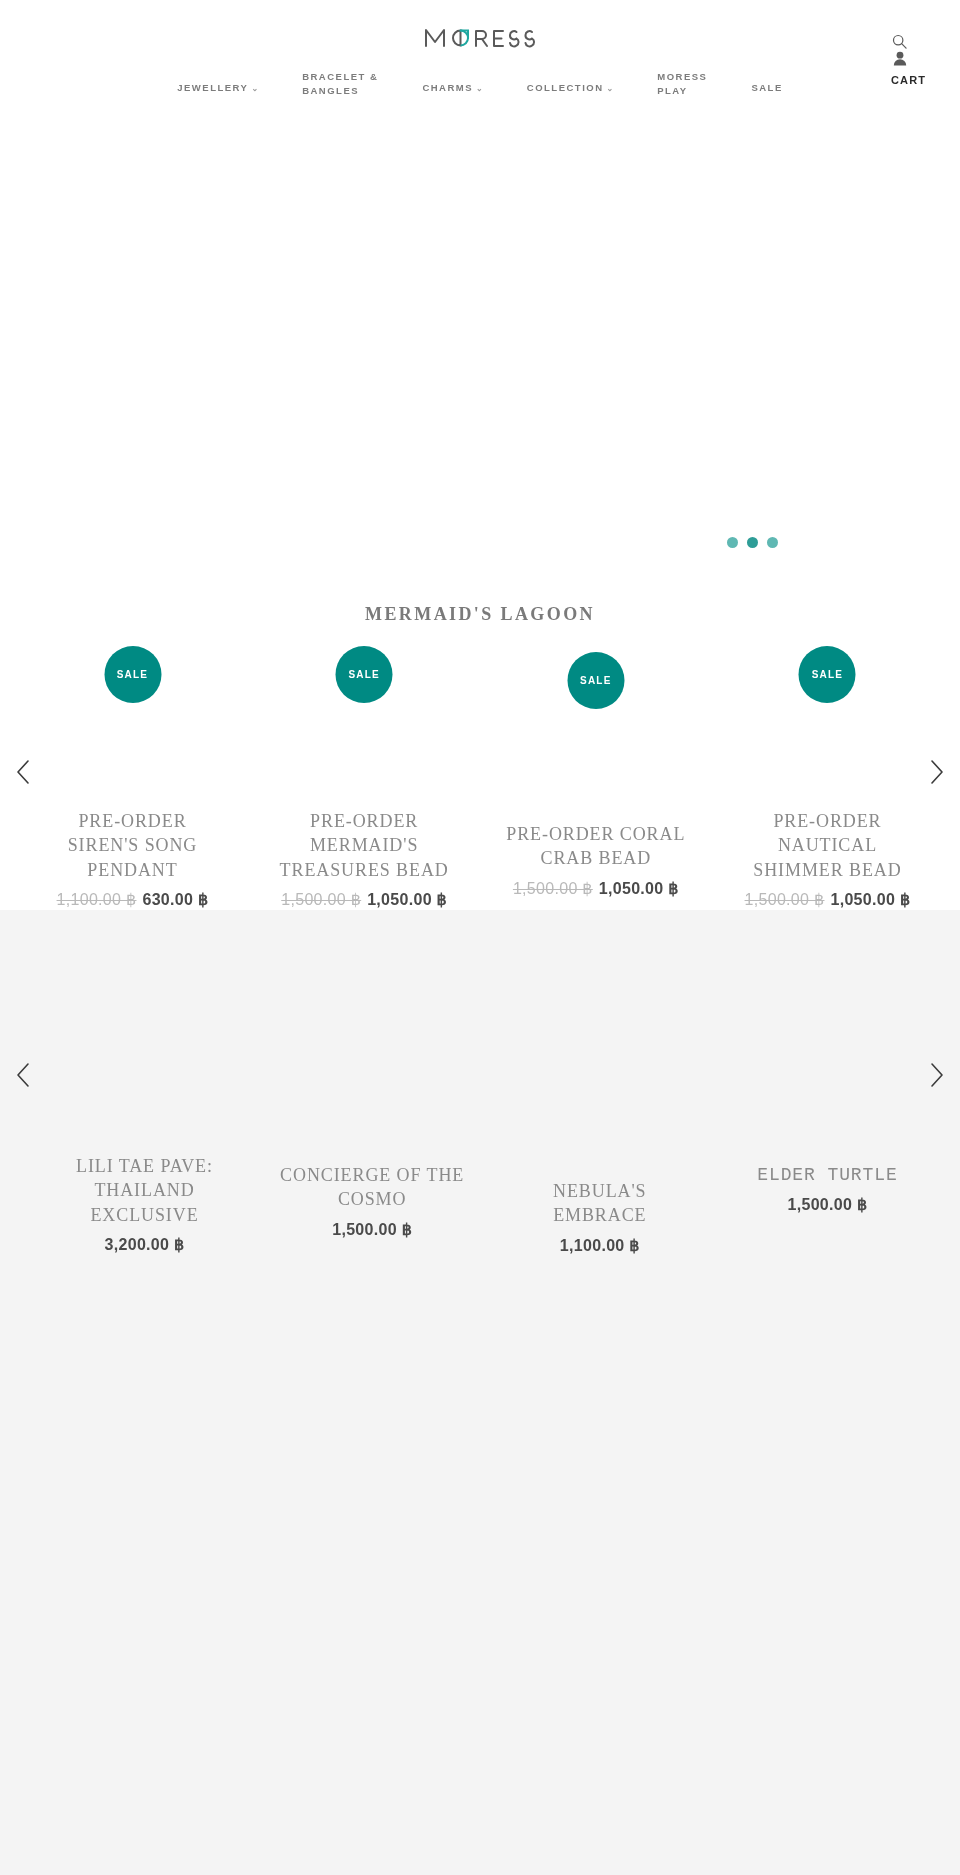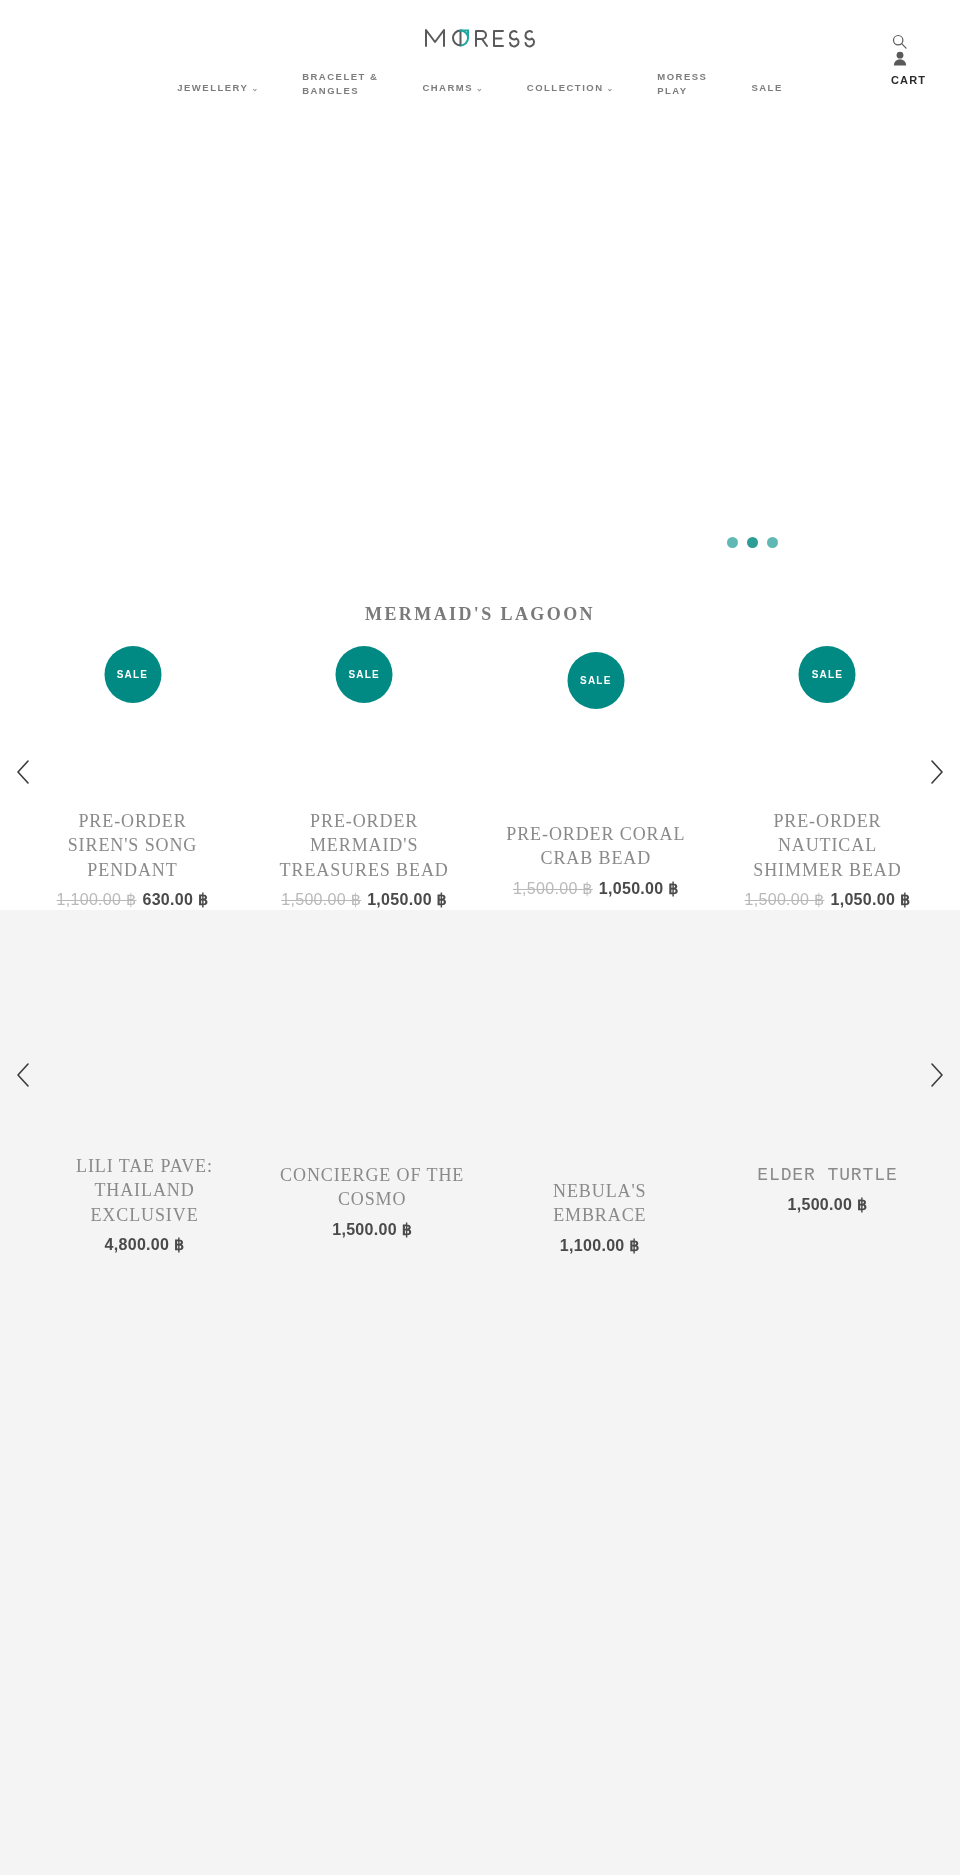--- a/index.html
+++ b/index.html
@@ -244,21 +244,21 @@
             <polyline points="3,2 13,13 3,24" fill="none" stroke="#3b3b3b" stroke-width="1.6" stroke-linecap="round" stroke-linejoin="round"></polyline>
           </svg>
       </span>
 
       <div class="products">
 
         <div class="product">
           <div class="product-media" style="height:240px;"></div>
           <div class="product-title">LILI TAE PAVE: THAILAND EXCLUSIVE</div>
           <div class="price-row">
-            <span class="price-single">4,800.00 ฿</span>
+            <span class="price-single">3,200.00 ฿</span>
           </div>
         </div>
 
         <div class="product">
           <div class="product-media" style="height:240px;"></div>
           <div class="product-title" style="margin-top:13px;">CONCIERGE OF THE COSMO</div>
           <div class="price-row">
             <span class="price-single">1,500.00 ฿</span>
           </div>
         </div>

